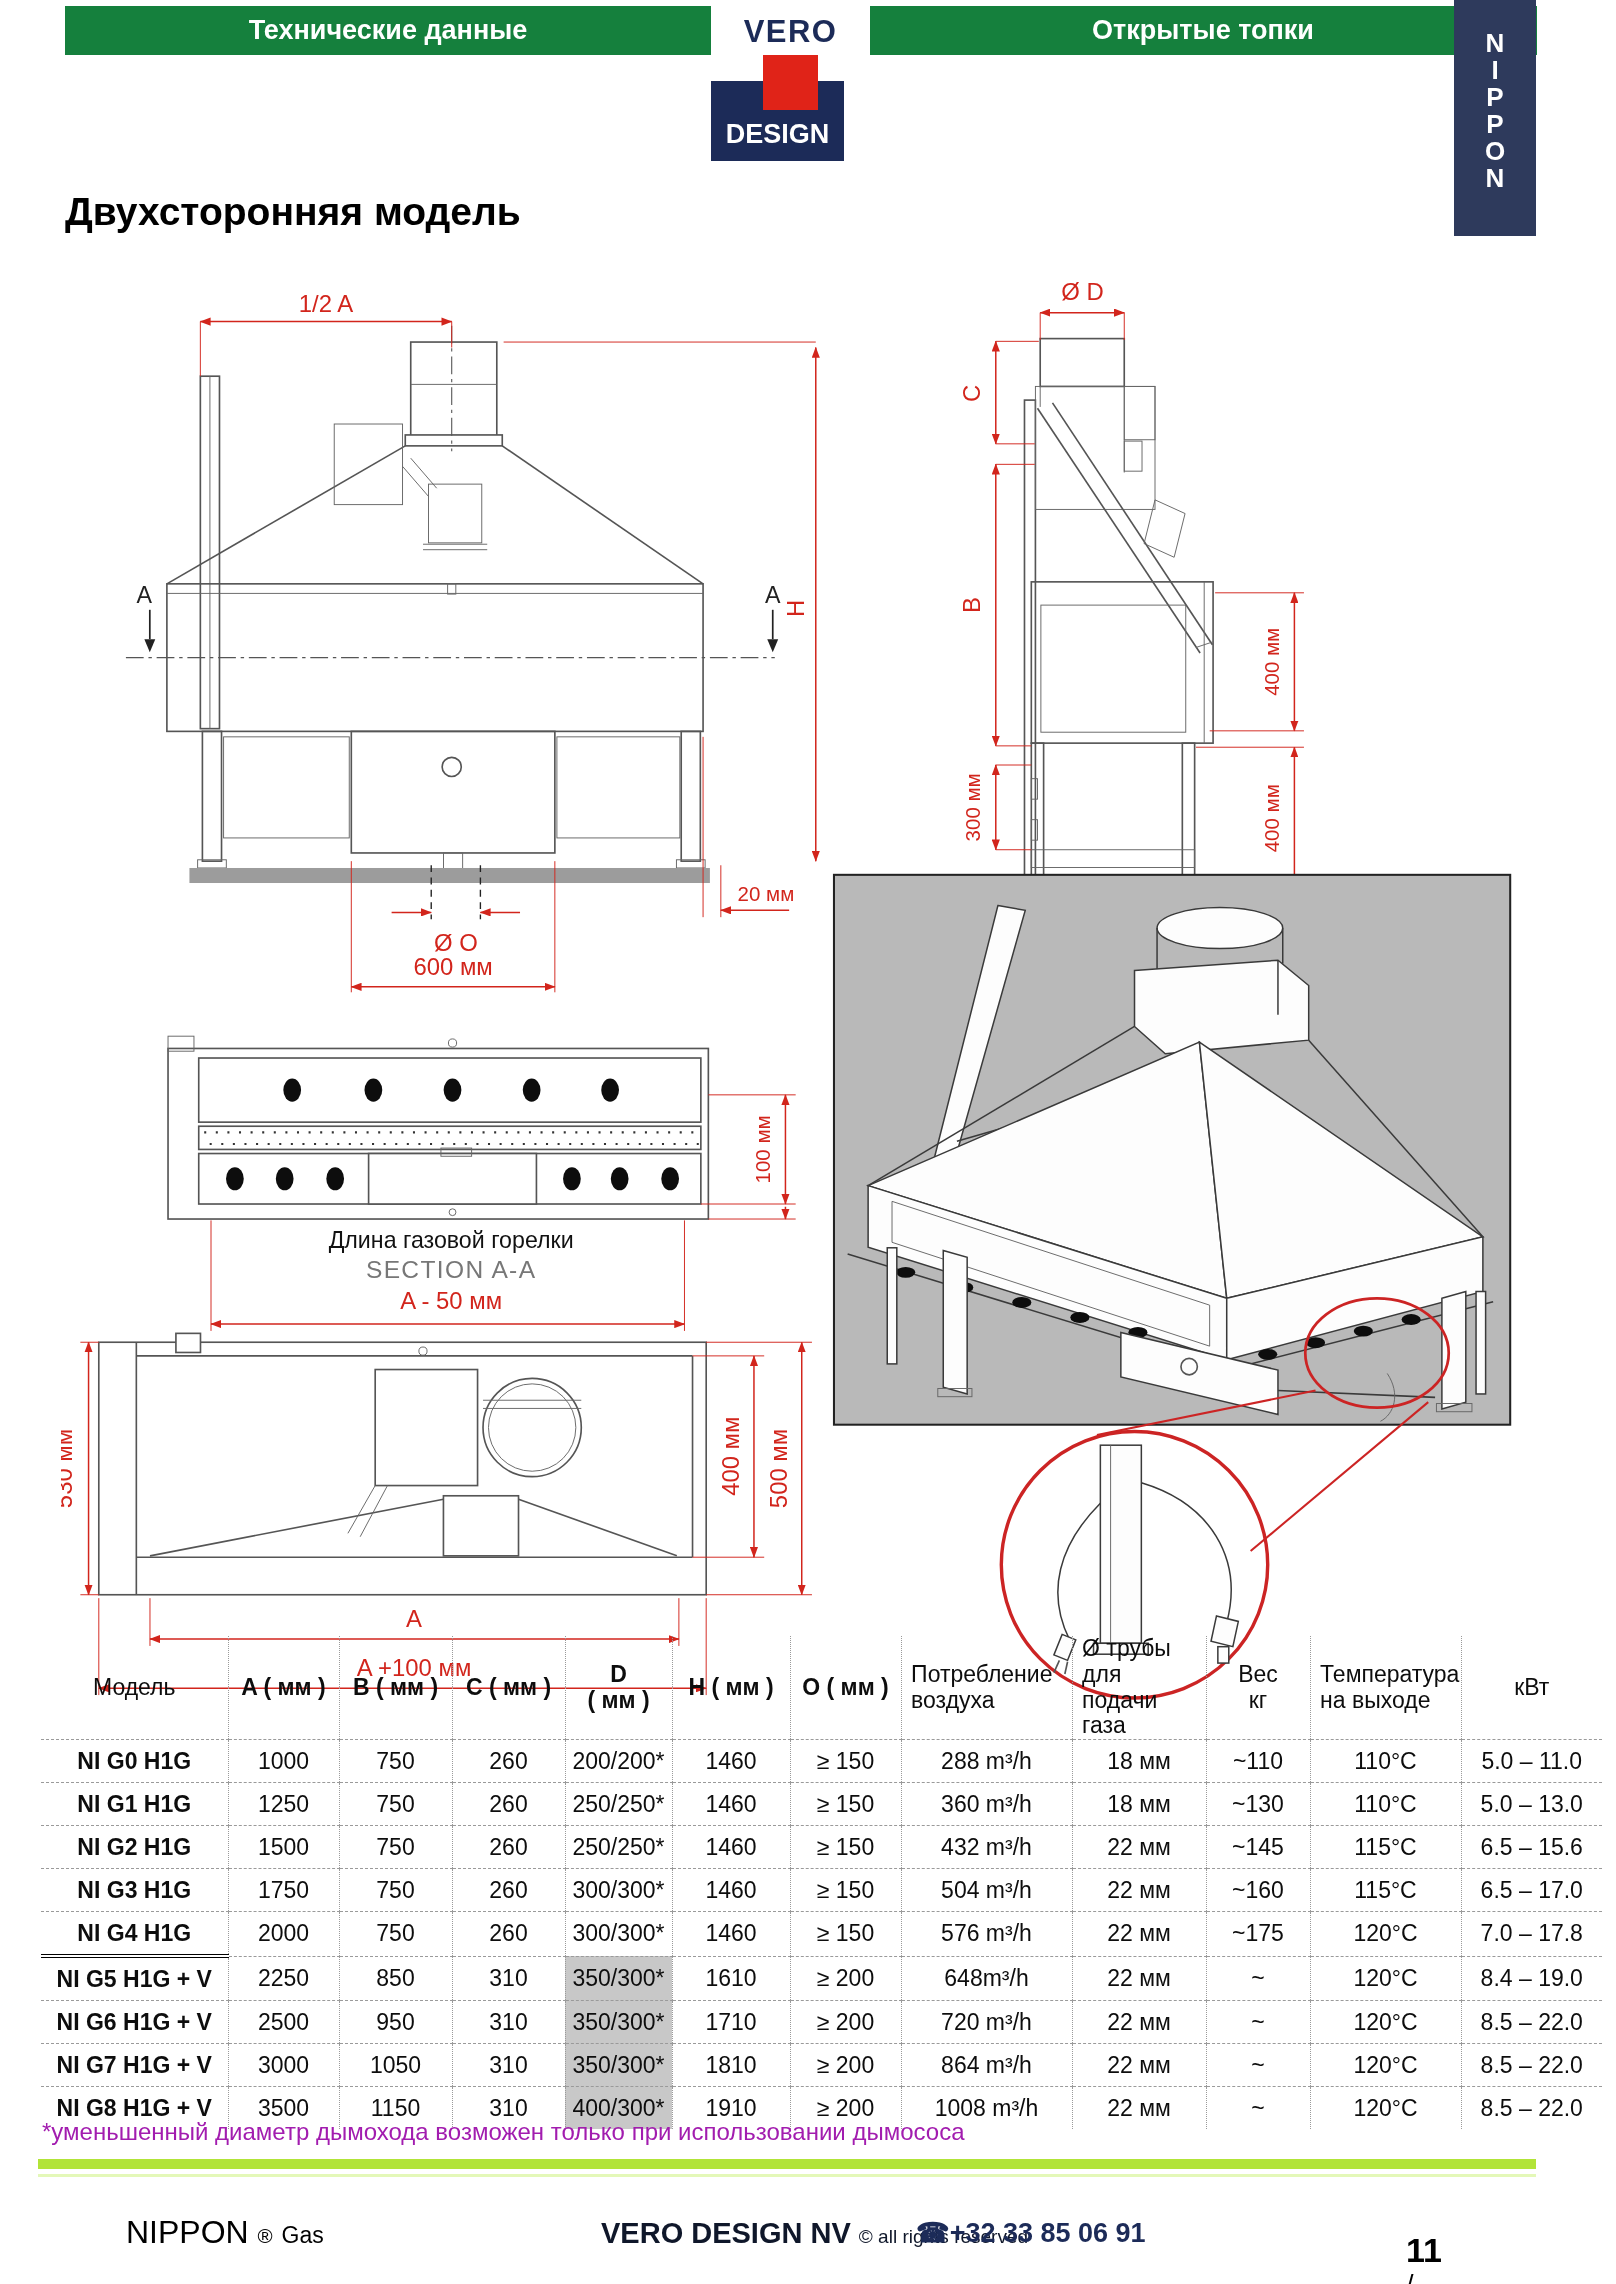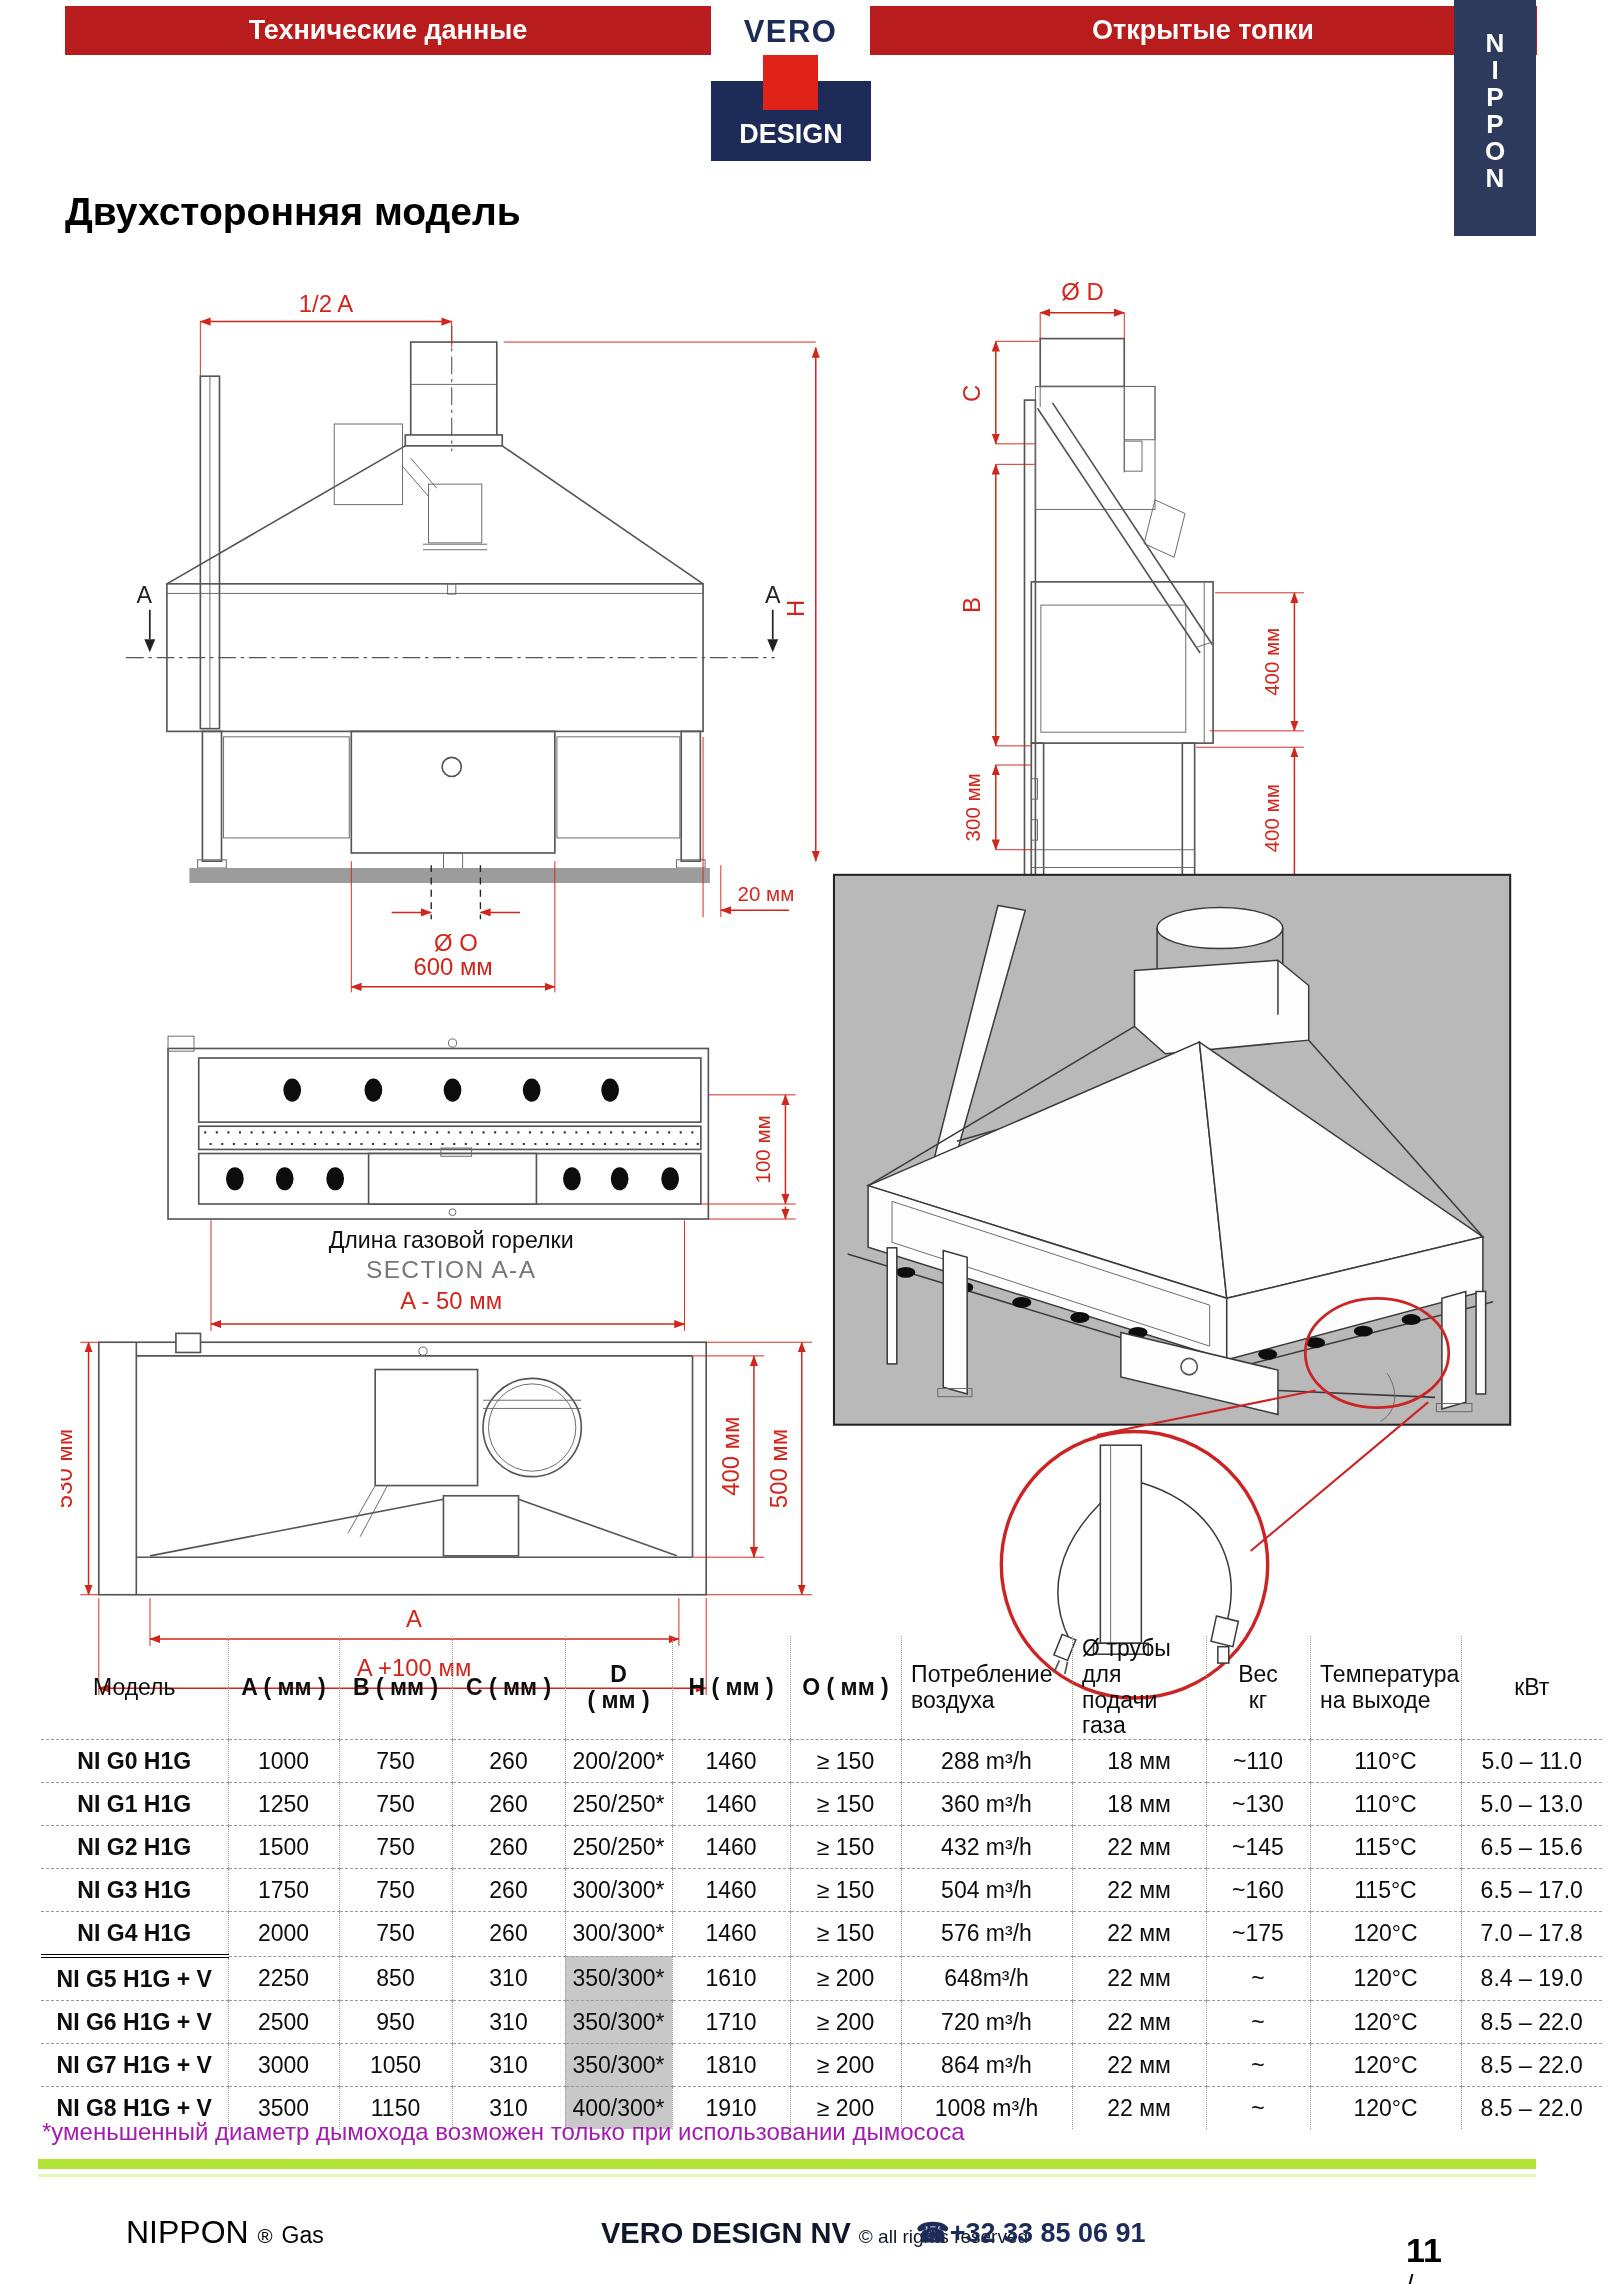--- a/index.html
+++ b/index.html
@@ -1,30 +1,30 @@
 <!DOCTYPE html>
 <html style="font-size:11px"><head>
 <meta charset="utf-8">
 <style>
   html,body{margin:0;padding:0;background:#e8e8e8;}
   .page{
     position:relative;width:1617px;height:2284px;background:#ffffff;
     font-family:"Liberation Sans",sans-serif;color:#111;overflow:hidden;
   }
   
-  .topbar{position:absolute;top:5.5px;height:49px;background:#b91c1c;
+  .topbar{position:absolute;top:5.5px;height:49px;background:#15803d;
     display:flex;align-items:center;justify-content:center;
     color:#fff;font-size:27px;font-weight:bold;}
   .topbar.left{left:65px;width:646px;}
   .topbar.right{left:869px;width:668px;}
   .logo{position:absolute;left:711px;top:0;width:159px;height:161px;}
   .logo .top{position:absolute;left:0;top:0;width:159px;height:81px;background:#fff;
     display:flex;align-items:flex-start;justify-content:center;
     color:#1c2b58;font-size:31px;font-weight:bold;letter-spacing:1.4px;padding-top:14px;box-sizing:border-box;}
-  .logo .bottom{position:absolute;left:0;top:81px;width:160px;height:80px;background:#1c2b58;
+  .logo .bottom{position:absolute;left:0;top:81px;width:133px;height:80px;background:#1c2b58;
     display:flex;align-items:flex-end;justify-content:center;
     color:#fff;font-size:27px;font-weight:bold;padding-bottom:11px;box-sizing:border-box;}
   .logo .square{position:absolute;left:52px;top:55px;width:55px;height:55px;background:#e02318;}
   .sidebar{position:absolute;left:1454px;top:0;width:82px;height:236px;background:#2e3a5c;}
   .sidebar .letters{margin-top:30px;text-align:center;color:#fff;font-size:26px;font-weight:bold;
     line-height:27px;white-space:pre-line;}
   
   .title{position:absolute;left:65px;top:190px;font-size:39px;font-weight:bold;color:#000;}
   
   svg{position:absolute;}

